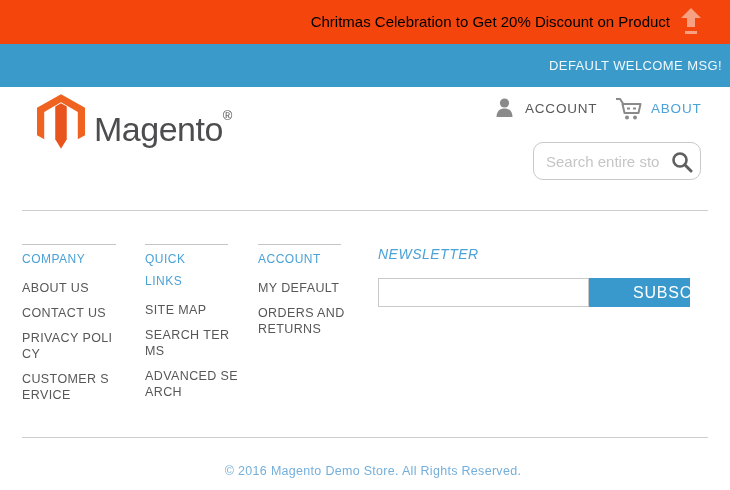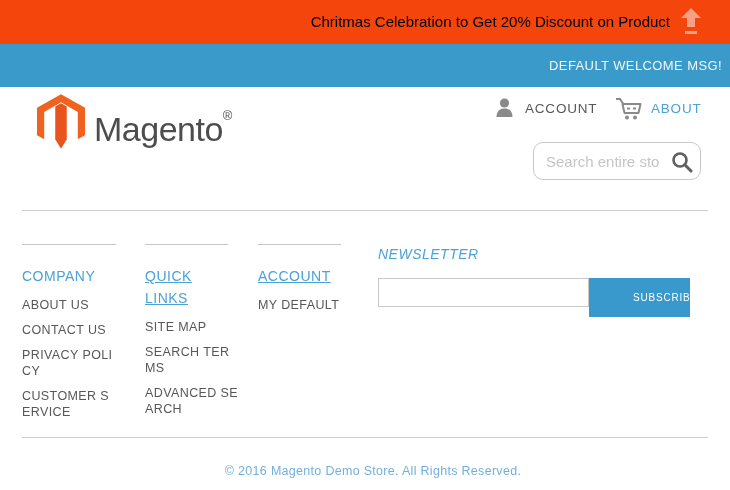--- a/index.html
+++ b/index.html
@@ -41,36 +41,36 @@
 
   .divider { position:absolute; left:22px; width:686px; height:1px; background:#cdcdcd; }
   .divider-1 { top:210px; }
   .divider-2 { top:437px; }
 
   
   .fcol { position:absolute; top:244px; }
   .fcol-1 { left:22px; width:118px; }
   .fcol-2 { left:145px; width:104px; }
   .fcol-3 { left:258px; width:100px; }
-  .fcol-head { border-top:1px solid #c5c5c5; padding-top:20px; font-size:14px; color:#4ba2d6;
+  .fcol-head { border-top:1px solid #c5c5c5; padding-top:3px; font-size:12px; color:#4ba2d6;
                letter-spacing:0.5px; line-height:22px; white-space:pre-line; }
   .fcol-1 .fcol-head { width:94px; }
-  .fcol-2 .fcol-head, .fcol-3 .fcol-head { width:83px;text-decoration:underline; }
+  .fcol-2 .fcol-head, .fcol-3 .fcol-head { width:83px; }
   .flinks { list-style:none; margin-top:10px; }
   .flinks li { font-size:12.5px; color:#575757; letter-spacing:0.4px; line-height:16px;
                margin-bottom:9px; white-space:pre-line; cursor:pointer; }
 
   
   .newsletter-title { position:absolute; left:378px; top:246px; font-size:14px; color:#4ba2d6;
                       letter-spacing:0.5px;font-style:italic; }
   .newsletter-input { position:absolute; left:378px; top:278px; width:211px; height:29px;
                       border:1px solid #c9c9c9; padding:0 8px; font-size:13px; color:#555;
                       font-family:"Liberation Sans", sans-serif; outline:none; }
-  .subscribe-btn { position:absolute; left:589px; top:278px; width:101px; height:39px;
-                   background:#3999cd; color:#fff; border:none; font-size:10px;
+  .subscribe-btn { position:absolute; left:589px; top:278px; width:101px; height:29px;
+                   background:#3999cd; color:#fff; border:none; font-size:16px;
                    letter-spacing:0.8px; font-family:"Liberation Sans", sans-serif; cursor:pointer;padding-left:44px; }
 
   .copyright { position:absolute; left:0; top:464px; width:730px; text-align:center;
                font-size:12.5px; color:#74afdb; letter-spacing:0.3px;margin-left:8px; }
 </style>
 </head>
 <body>
 
 <div class="page">
 
@@ -145,20 +145,22 @@
         <li>SEARCH TER
 MS</li>
         <li>ADVANCED SE
 ARCH</li>
       </ul>
   </div>
   <div class="fcol fcol-3">
     <div class="fcol-head">ACCOUNT</div>
     <ul class="flinks">
         <li>MY DEFAULT</li>
+        <li>ORDERS AND
+RETURNS</li>
       </ul>
   </div>
 
   <div class="newsletter-title">NEWSLETTER</div>
   <input class="newsletter-input" type="text" value="" placeholder="" style="">
   <button class="subscribe-btn">SUBSCRIBE</button>
 
   <div class="divider divider-2"></div>
 
   <div class="copyright">© 2016 Magento Demo Store. All Rights Reserved.</div>

